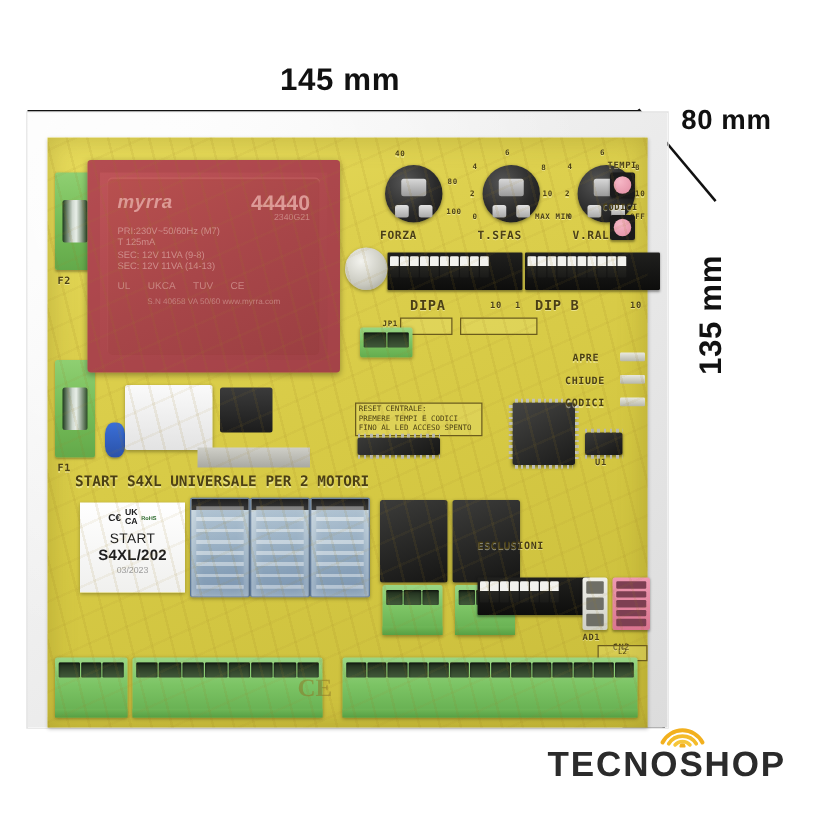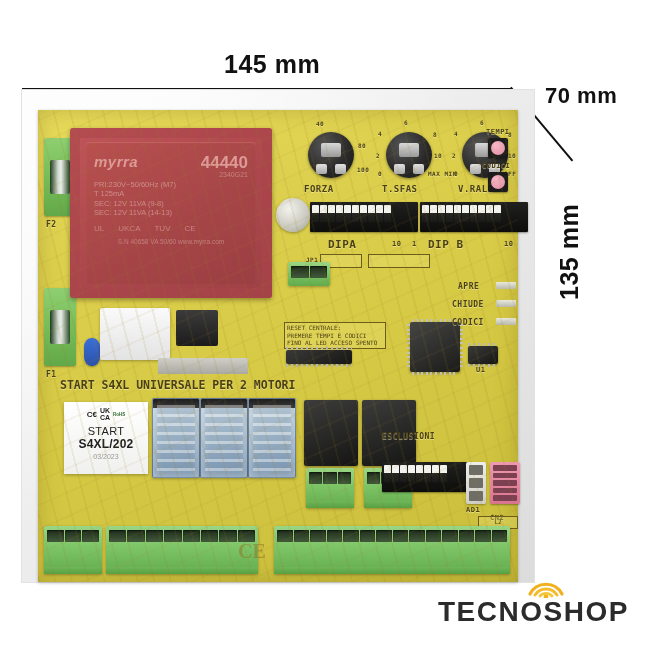--- a/index.html
+++ b/index.html
@@ -282,21 +282,21 @@
   #brand-wifi{
     position:absolute;left:88px;top:-22px;width:40px;height:24px;
   }
 </style>
 </head>
 <body>
 
 <div class="stage">
 
   <div class="dim-label" id="dim-width-label">145 mm</div>
-  <div class="dim-label" id="dim-depth-label">70 mm</div>
+  <div class="dim-label" id="dim-depth-label">80 mm</div>
   <div class="dim-label" id="dim-height-label">135 mm</div>
 
   <div class="dim-line" id="dim-top-line"></div>
   <div class="dim-line" id="dim-top-tick"></div>
   <div class="dim-line" id="dim-diag"></div>
   <div class="dim-line" id="dim-right-line"></div>
   <div class="dim-line" id="dim-right-bot"></div>
 
   <div id="device-case"></div>
   <div id="case-shadow"></div>

